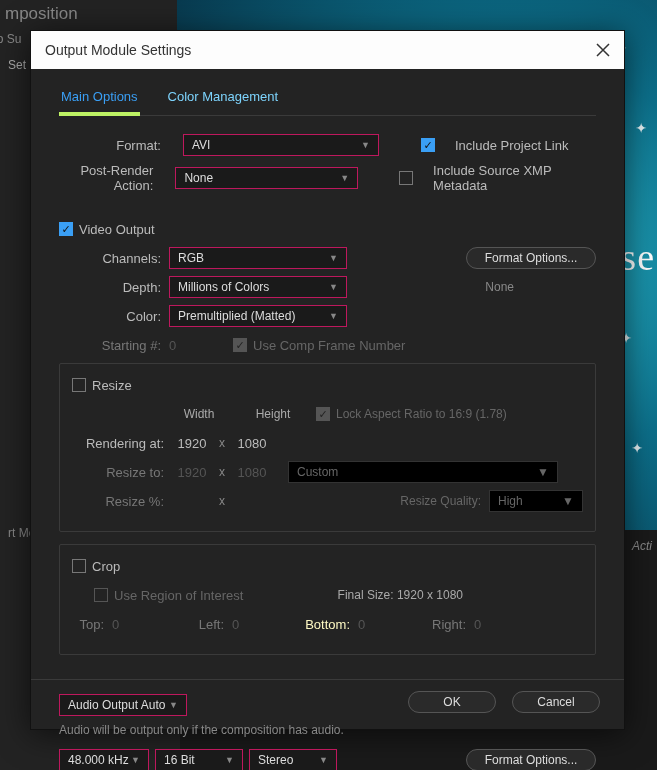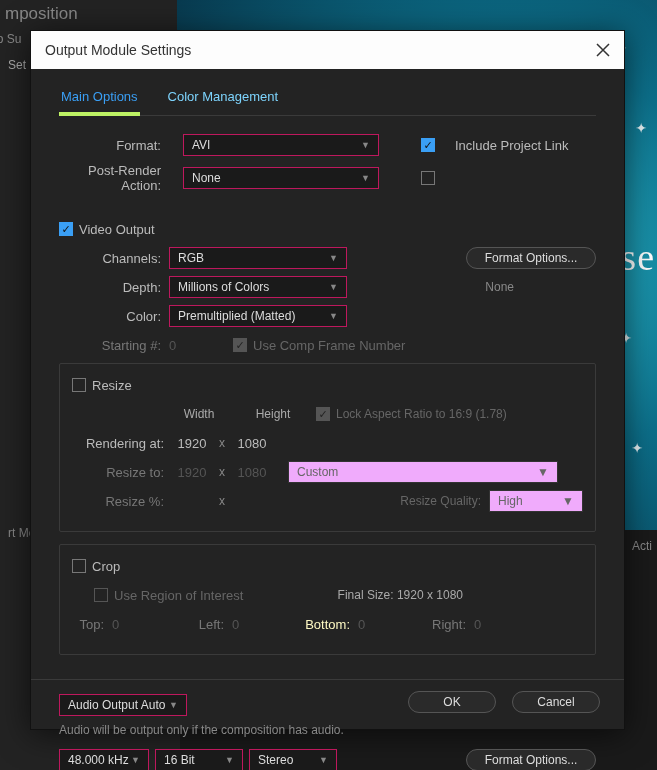--- a/index.html
+++ b/index.html
@@ -5,21 +5,21 @@
   * { box-sizing: border-box; margin: 0; padding: 0; font-family: -apple-system, "Segoe UI", Arial, sans-serif; }
   body { width: 657px; height: 770px; background: #1a1a1a; overflow: hidden; position: relative; }
   .bg-left { position:absolute; top:0; left:0; width:180px; height:770px; background:#232323; }
   .bg-right { position:absolute; top:0; right:0; width:480px; height:530px; background: radial-gradient(circle at 70% 50%, #2dc5d8 0%, #0c6f8a 50%, #083a4f 100%); }
   .bg-spark { position:absolute; color:#fff; font-size:14px; opacity:.9; }
   .bg-text-left { position:absolute; top:4px; left:5px; font-size:17px; color:#888; }
   .bg-sub { position:absolute; top:32px; left:-6px; font-size:12px; color:#888; }
   .bg-set { position:absolute; top:58px; left:8px; font-size:12px; color:#aaa; }
   .bg-bigtext { position:absolute; top:235px; right:2px; font-size:38px; color:#fff; font-family:Georgia,serif; letter-spacing:1px; }
   .bg-bot1 { position:absolute; top:526px; left:8px; font-size:12px; color:#888; }
-  .bg-bot2 { position:absolute; top:539px; right:5px; font-size:12px; color:#888; }
+  .bg-bot2 { position:absolute; top:539px; right:5px; font-size:12px; color:#888;font-style:italic; }
   .dialog {
     position:absolute; top:30px; left:30px; width:595px; height:700px;
     background:#232323; border:1px solid #111; box-shadow:0 4px 30px rgba(0,0,0,.6);
     color:#ccc; font-size:13px;
   }
   .titlebar { height:38px; background:#fdfdfd; display:flex; align-items:center; padding:0 14px; color:#333; font-size:14px; justify-content:space-between;}
   .close-x { width:14px; height:14px; cursor:pointer; }
   .close-x svg { width:14px; height:14px; }
   .body { padding: 14px 28px 18px 28px; }
   .tabs { display:flex; gap:26px; border-bottom:1px solid #3a3a3a; margin-bottom:18px; }
@@ -45,21 +45,21 @@
     padding:0 22px; border-radius:24px; font-size:12px; cursor:pointer;
     display:inline-flex; align-items:center; justify-content:center;
   }
   .btn.wide { width:130px; padding:0; }
   .panel { border:1px solid #3a3a3a; border-radius:2px; padding:10px 12px 12px 12px; margin-bottom:12px; }
   .numplain { color:#bbb; font-size:13px; width:40px; text-align:left; }
   .numplain.muted { color:#555; }
   .xsep { color:#888; font-size:12px; width:20px; text-align:center; }
   .hdr { color:#aaa; font-size:12px; }
   .muted-sel {
-    background:#f0abfc; border:1px solid #333; color:#666; height:22px;
+    background:#000000; border:1px solid #333; color:#666; height:22px;
     padding:0 8px; display:flex; align-items:center; justify-content:space-between;
     font-size:12px;
   }
   .footerbtns { position:absolute; bottom:16px; right:24px; display:flex; gap:16px; }
   .note { color:#888; font-size:12px; margin:6px 0 12px 0; }
   .divider { border-top:1px solid #3a3a3a; margin:24px -28px 14px -28px; }
   .toprow { display:flex; align-items:center; gap:14px; }
 </style>
 </head>
 <body>
@@ -107,20 +107,21 @@
     </div>
 
     <div class="toprow row">
       <div class="lbl" style="width:110px">Post-Render Action:</div>
       <div class="sel" style="width:196px">
         <span>None</span>
         <span class="car">▼</span>
       </div>
       <div style="width:14px"></div>
       <span class="chk"></span>
+      <span class="clabel">Include Source XMP Metadata</span>
     </div>
 
     <div style="height:18px"></div>
 
     <div class="row">
       <span class="chk on"></span>
       <span class="clabel">Video Output</span>
     </div>
 
     <div class="row">

